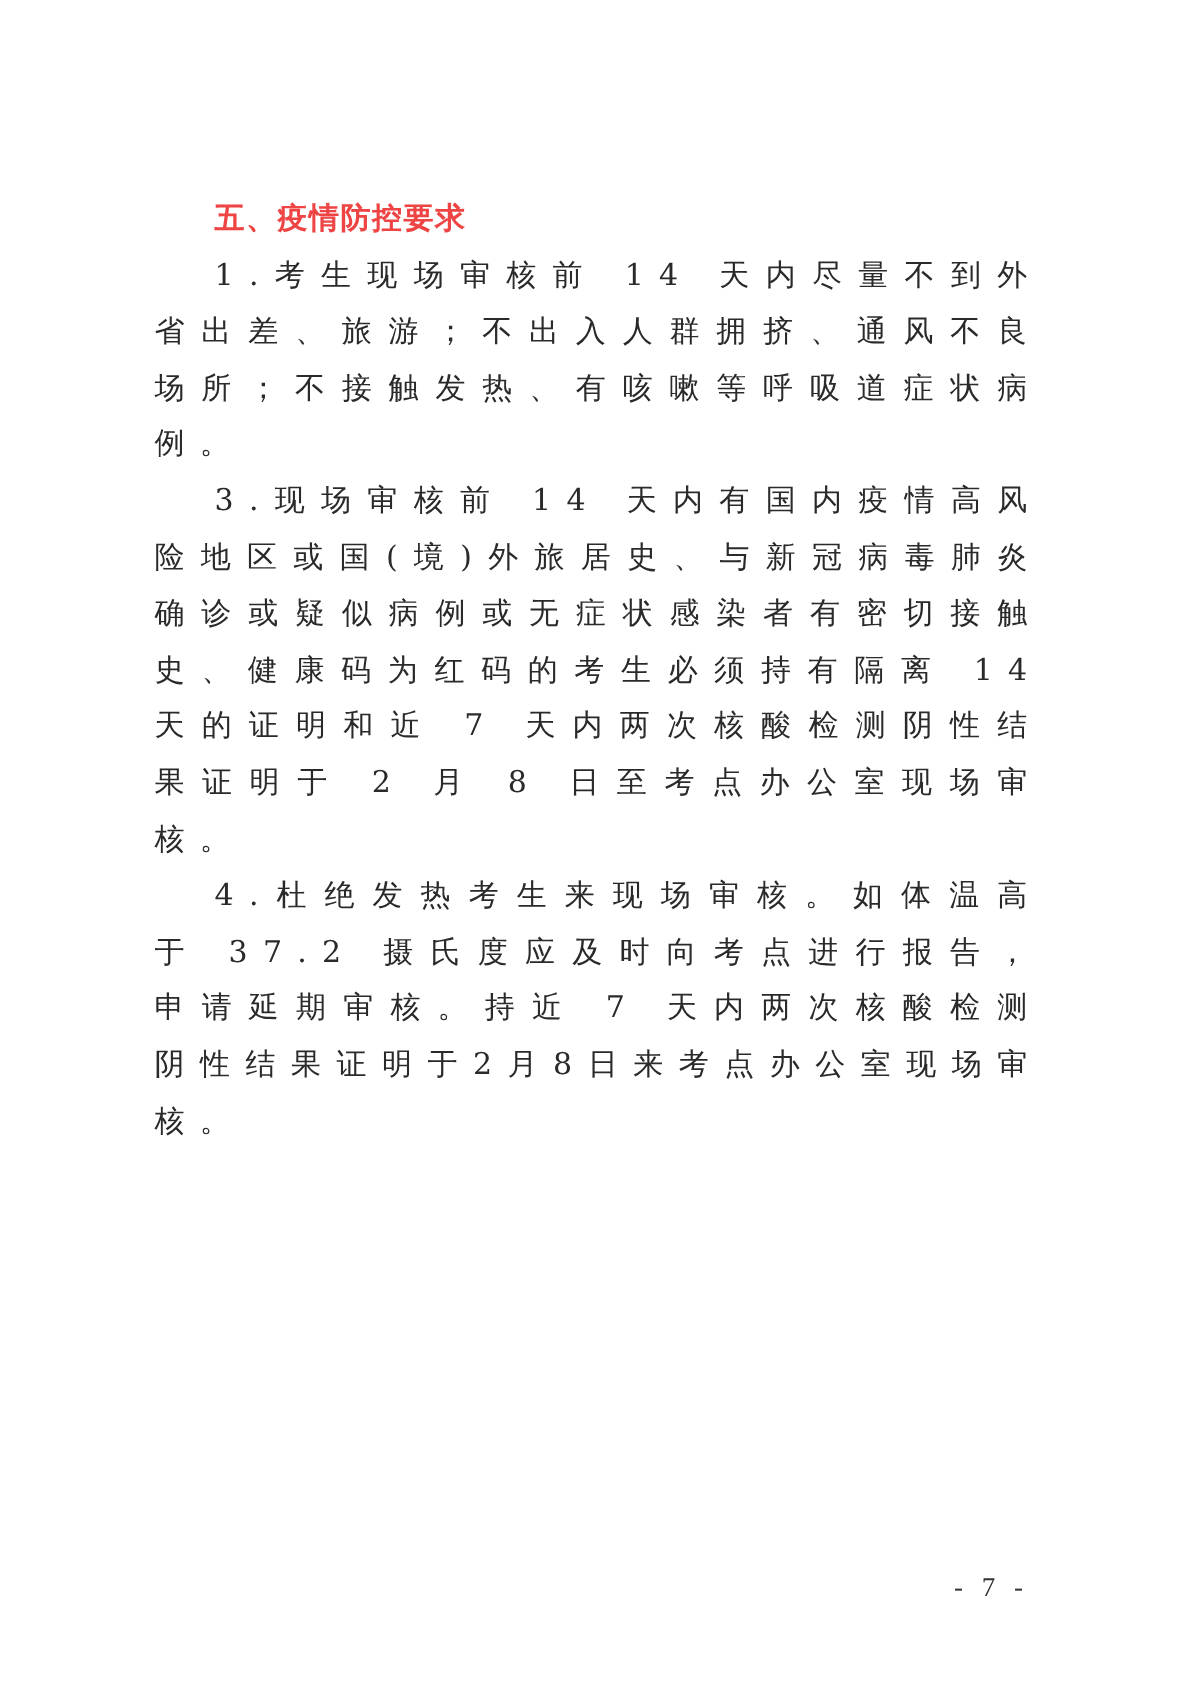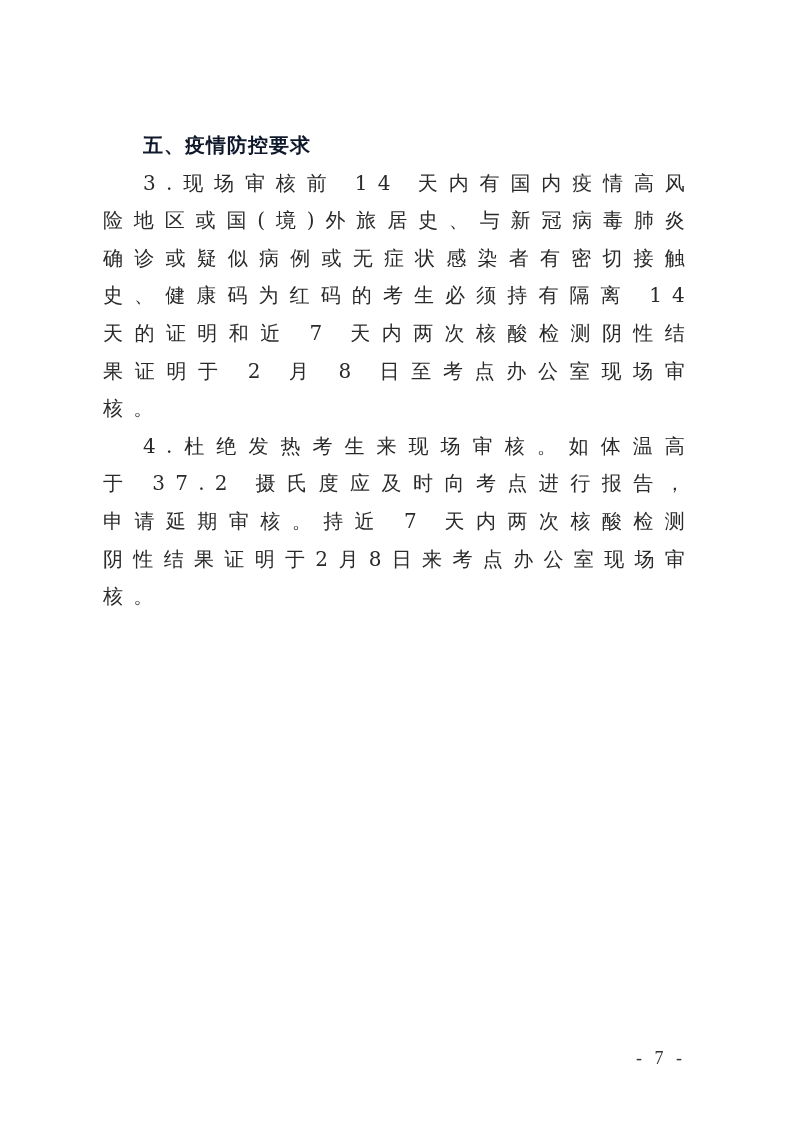--- a/index.html
+++ b/index.html
@@ -26,35 +26,36 @@
       text-align-last: left;
     }
     .para.tight { letter-spacing: 10.2px; }
     .heading {
       margin: 0;
       padding-left: 40px;
       font-family: "DejaVu Sans", "Liberation Sans", sans-serif;
       font-weight: bold;
       font-size: 20px;
       letter-spacing: 1px;
-      color: #0f172a;
+      color: #ef4444;
     }
     .cont { text-indent: 0; }
     .page-number {
       position: absolute;
       left: 636px; top: 1048px;
       font-family: "Liberation Serif", serif;
       font-size: 18px;
       color: #333;
       letter-spacing: 4px;
     }
   </style>
 </head>
 <body>
 
 <div class="page">
   <p class="heading">五、疫情防控要求</p>
+  <p class="para tight">1.考生现场审核前 14 天内尽量不到外省出差、旅游；不出入人群拥挤、通风不良场所；不接触发热、有咳嗽等呼吸道症状病例。</p>
   <p class="para tight">3.现场审核前 14 天内有国内疫情高风险地区或国(境)外旅居史、与新冠病毒肺炎确诊或疑似病例或无症状感染者有密切接触史、健康码为红码的考生必须持有隔离 14 天的证明和近 7 天内两次核酸检测阴性结果证明于 2 月 8 日至考点办公室现场审核。</p>
   <p class="para tight">4.杜绝发热考生来现场审核。如体温高于 37.2 摄氏度应及时向考点进行报告，申请延期审核。持近 7 天内两次核酸检测阴性结果证明于2月8日来考点办公室现场审核。</p>
 
 </div>
 
 <div class="page-number">- 7 -</div>
 
 </body></html>

